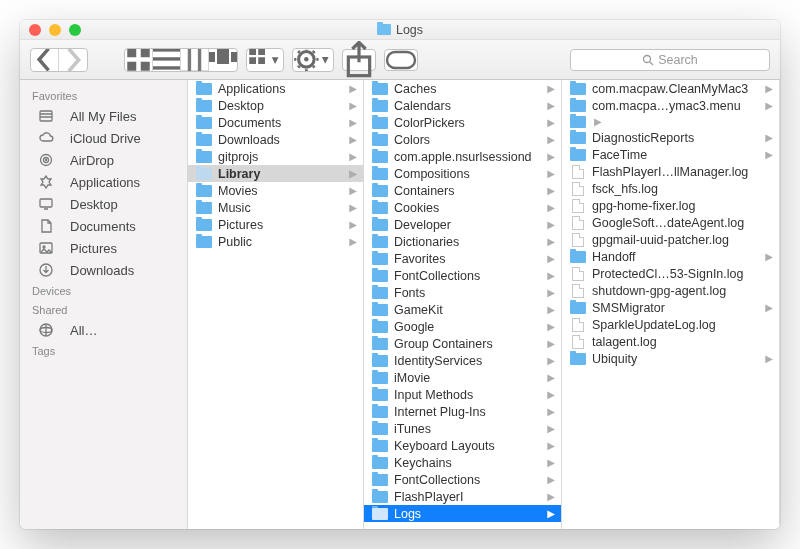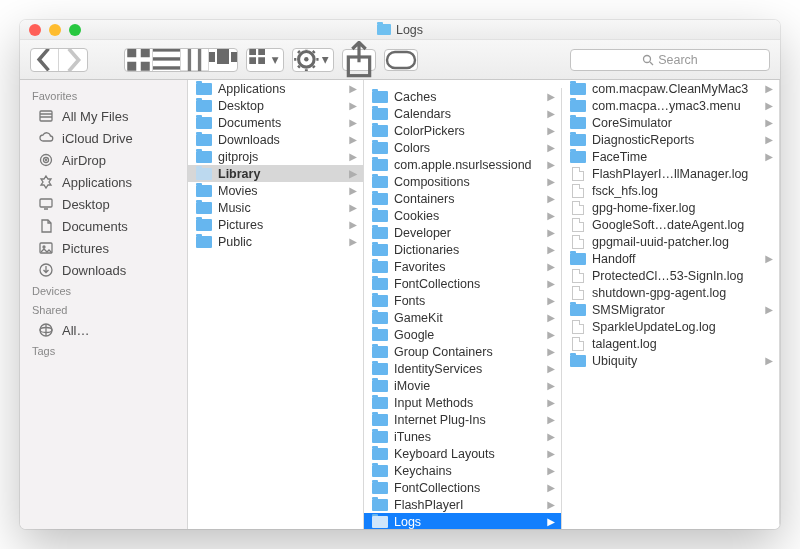--- a/index.html
+++ b/index.html
@@ -23,27 +23,27 @@
 .btn-grp .btn.active{background:#7a7a7a;color:#fff;}
 .btn-single{width:34px;height:22px;border:1px solid #c3c3c3;border-radius:4px;background:#fff;display:flex;align-items:center;justify-content:center;color:#6a6a6a;font-size:12px;cursor:pointer;}
 .spacer{flex:1;}
 .search{width:200px;height:22px;border:1px solid #c3c3c3;border-radius:4px;background:#fff;display:flex;align-items:center;justify-content:center;gap:4px;color:#9a9a9a;font-size:12.5px;margin-left:40px;}
 .search svg{width:12px;height:12px;}
 
 
 .body { flex:1; display:flex; overflow:hidden;}
 .sidebar{width:168px;background:#f4f2f3;border-right:1px solid #d6d6d6;padding:6px 0 0 0;overflow:auto;font-size:13px;}
 .sb-header{color:#888;font-size:11px;padding:4px 12px 3px;}
-.sb-item{display:flex;align-items:center;gap:8px;padding:3px 12px 3px 18px;color:#464646;cursor:pointer;}
+.sb-item{display:flex;align-items:center;gap:16px;padding:3px 12px 3px 18px;color:#464646;cursor:pointer;}
 .sb-icon{width:16px;height:16px;display:flex;align-items:center;justify-content:center;color:#797979;}
 .sb-icon svg{width:16px;height:16px;}
 
 .columns{flex:1;display:flex;overflow:hidden;background:#fff;}
 .col{border-right:1px solid #d9d9d9;overflow-y:auto;overflow-x:hidden;font-size:12.5px;color:#333;}
-.col1{width:176px;} .col2{width:198px;margin-top:8px;} .col3{flex:1;}
+.col1{width:176px;} .col2{width:198px;} .col3{flex:1;}
 .item{display:flex;align-items:center;padding:1.5px 6px 1.5px 8px;gap:6px;cursor:pointer;white-space:nowrap;}
 .item .label{flex:1;overflow:hidden;text-overflow:ellipsis;}
 .item .chev{color:#aeaeae;font-size:10px;margin-left:2px;}
 .item.sel{background:#d7d7d7;font-weight:bold;}
 .item.sel-blue{background:#127ffd;color:#fff;}
 .item.sel-blue .chev{color:#fff;}
 .item.sel-blue .folder{background:#cfe6fb;}
 .folder{width:16px;height:12px;background:#66b6ef;border-radius:1px;position:relative;flex-shrink:0;}
 .folder:before{content:"";position:absolute;top:-2px;left:0;width:6px;height:2px;background:#66b6ef;border-radius:1px 1px 0 0;}
 .folder.faded{background:#bcd9ef;}
@@ -440,21 +440,20 @@
             <span class="label">com.macpaw.CleanMyMac3</span>
             <span class="chev">▶</span>
           </div>
           <div class="item">
             <span class="folder"></span>
             <span class="label">com.macpa…ymac3.menu</span>
             <span class="chev">▶</span>
           </div>
           <div class="item">
             <span class="folder"></span>
-            <span class="label">CoreSimulator</span>
             <span class="chev">▶</span>
           </div>
           <div class="item">
             <span class="folder"></span>
             <span class="label">DiagnosticReports</span>
             <span class="chev">▶</span>
           </div>
           <div class="item">
             <span class="folder"></span>
             <span class="label">FaceTime</span>

